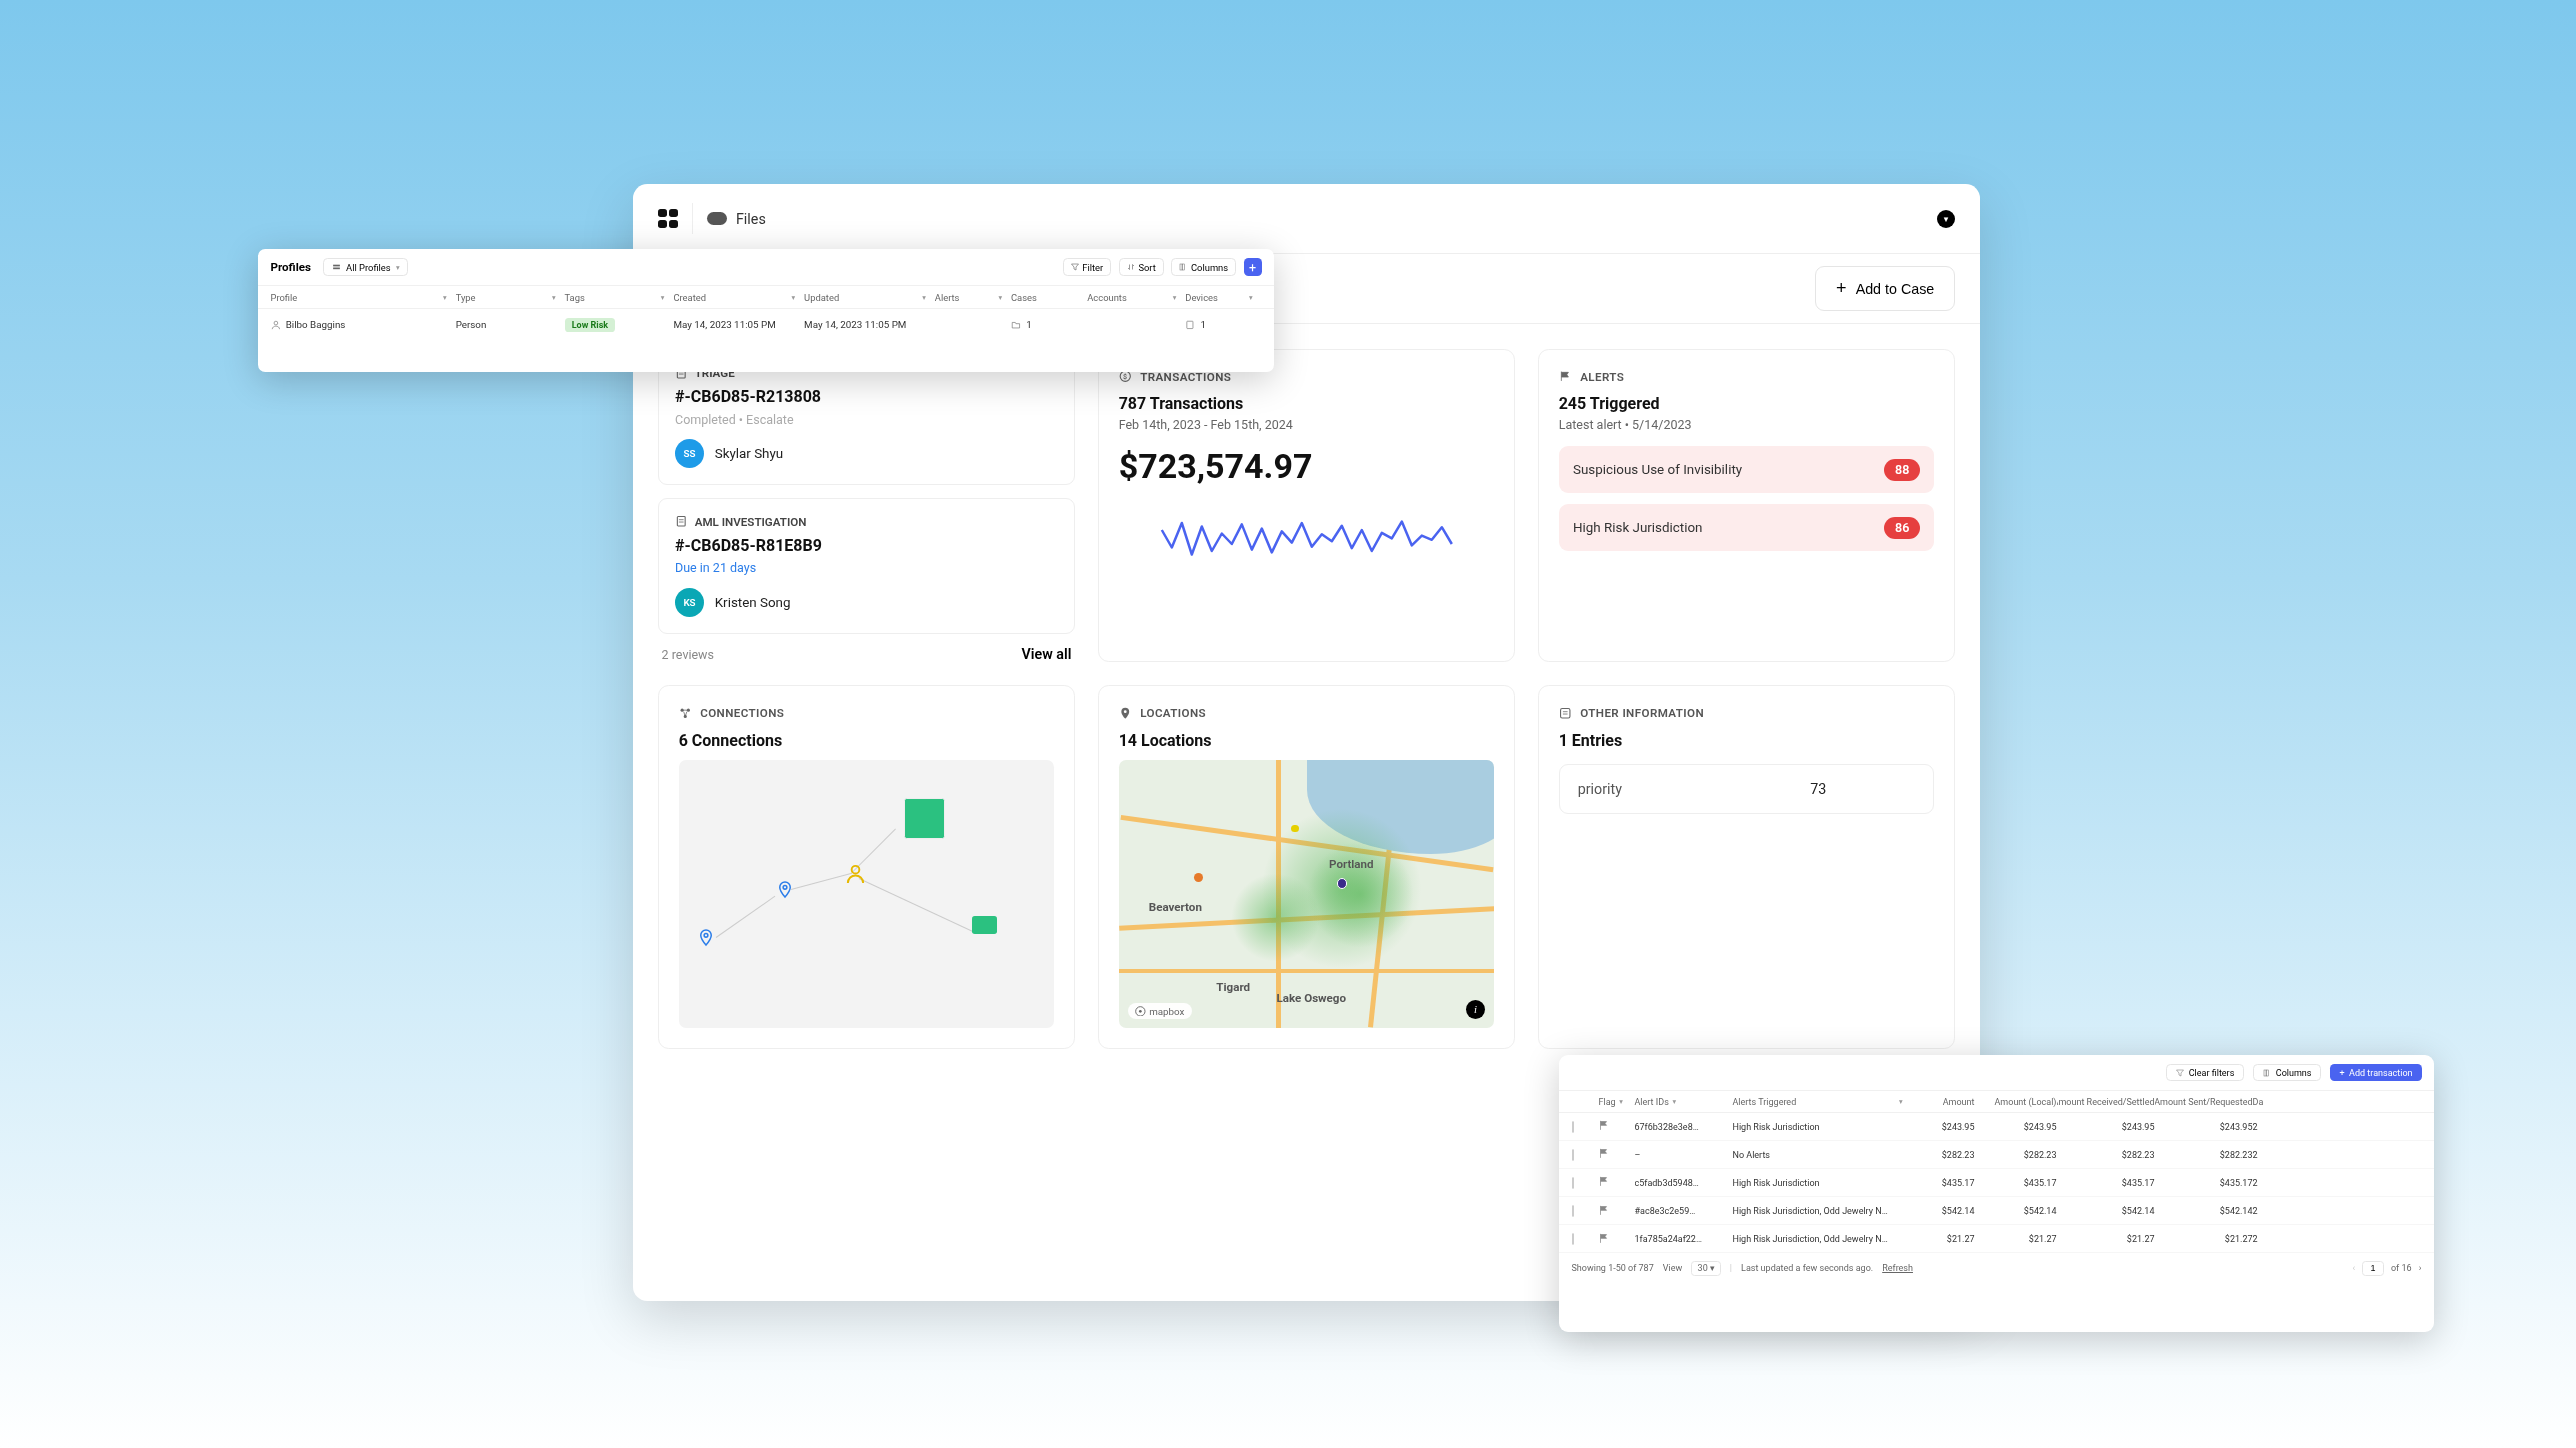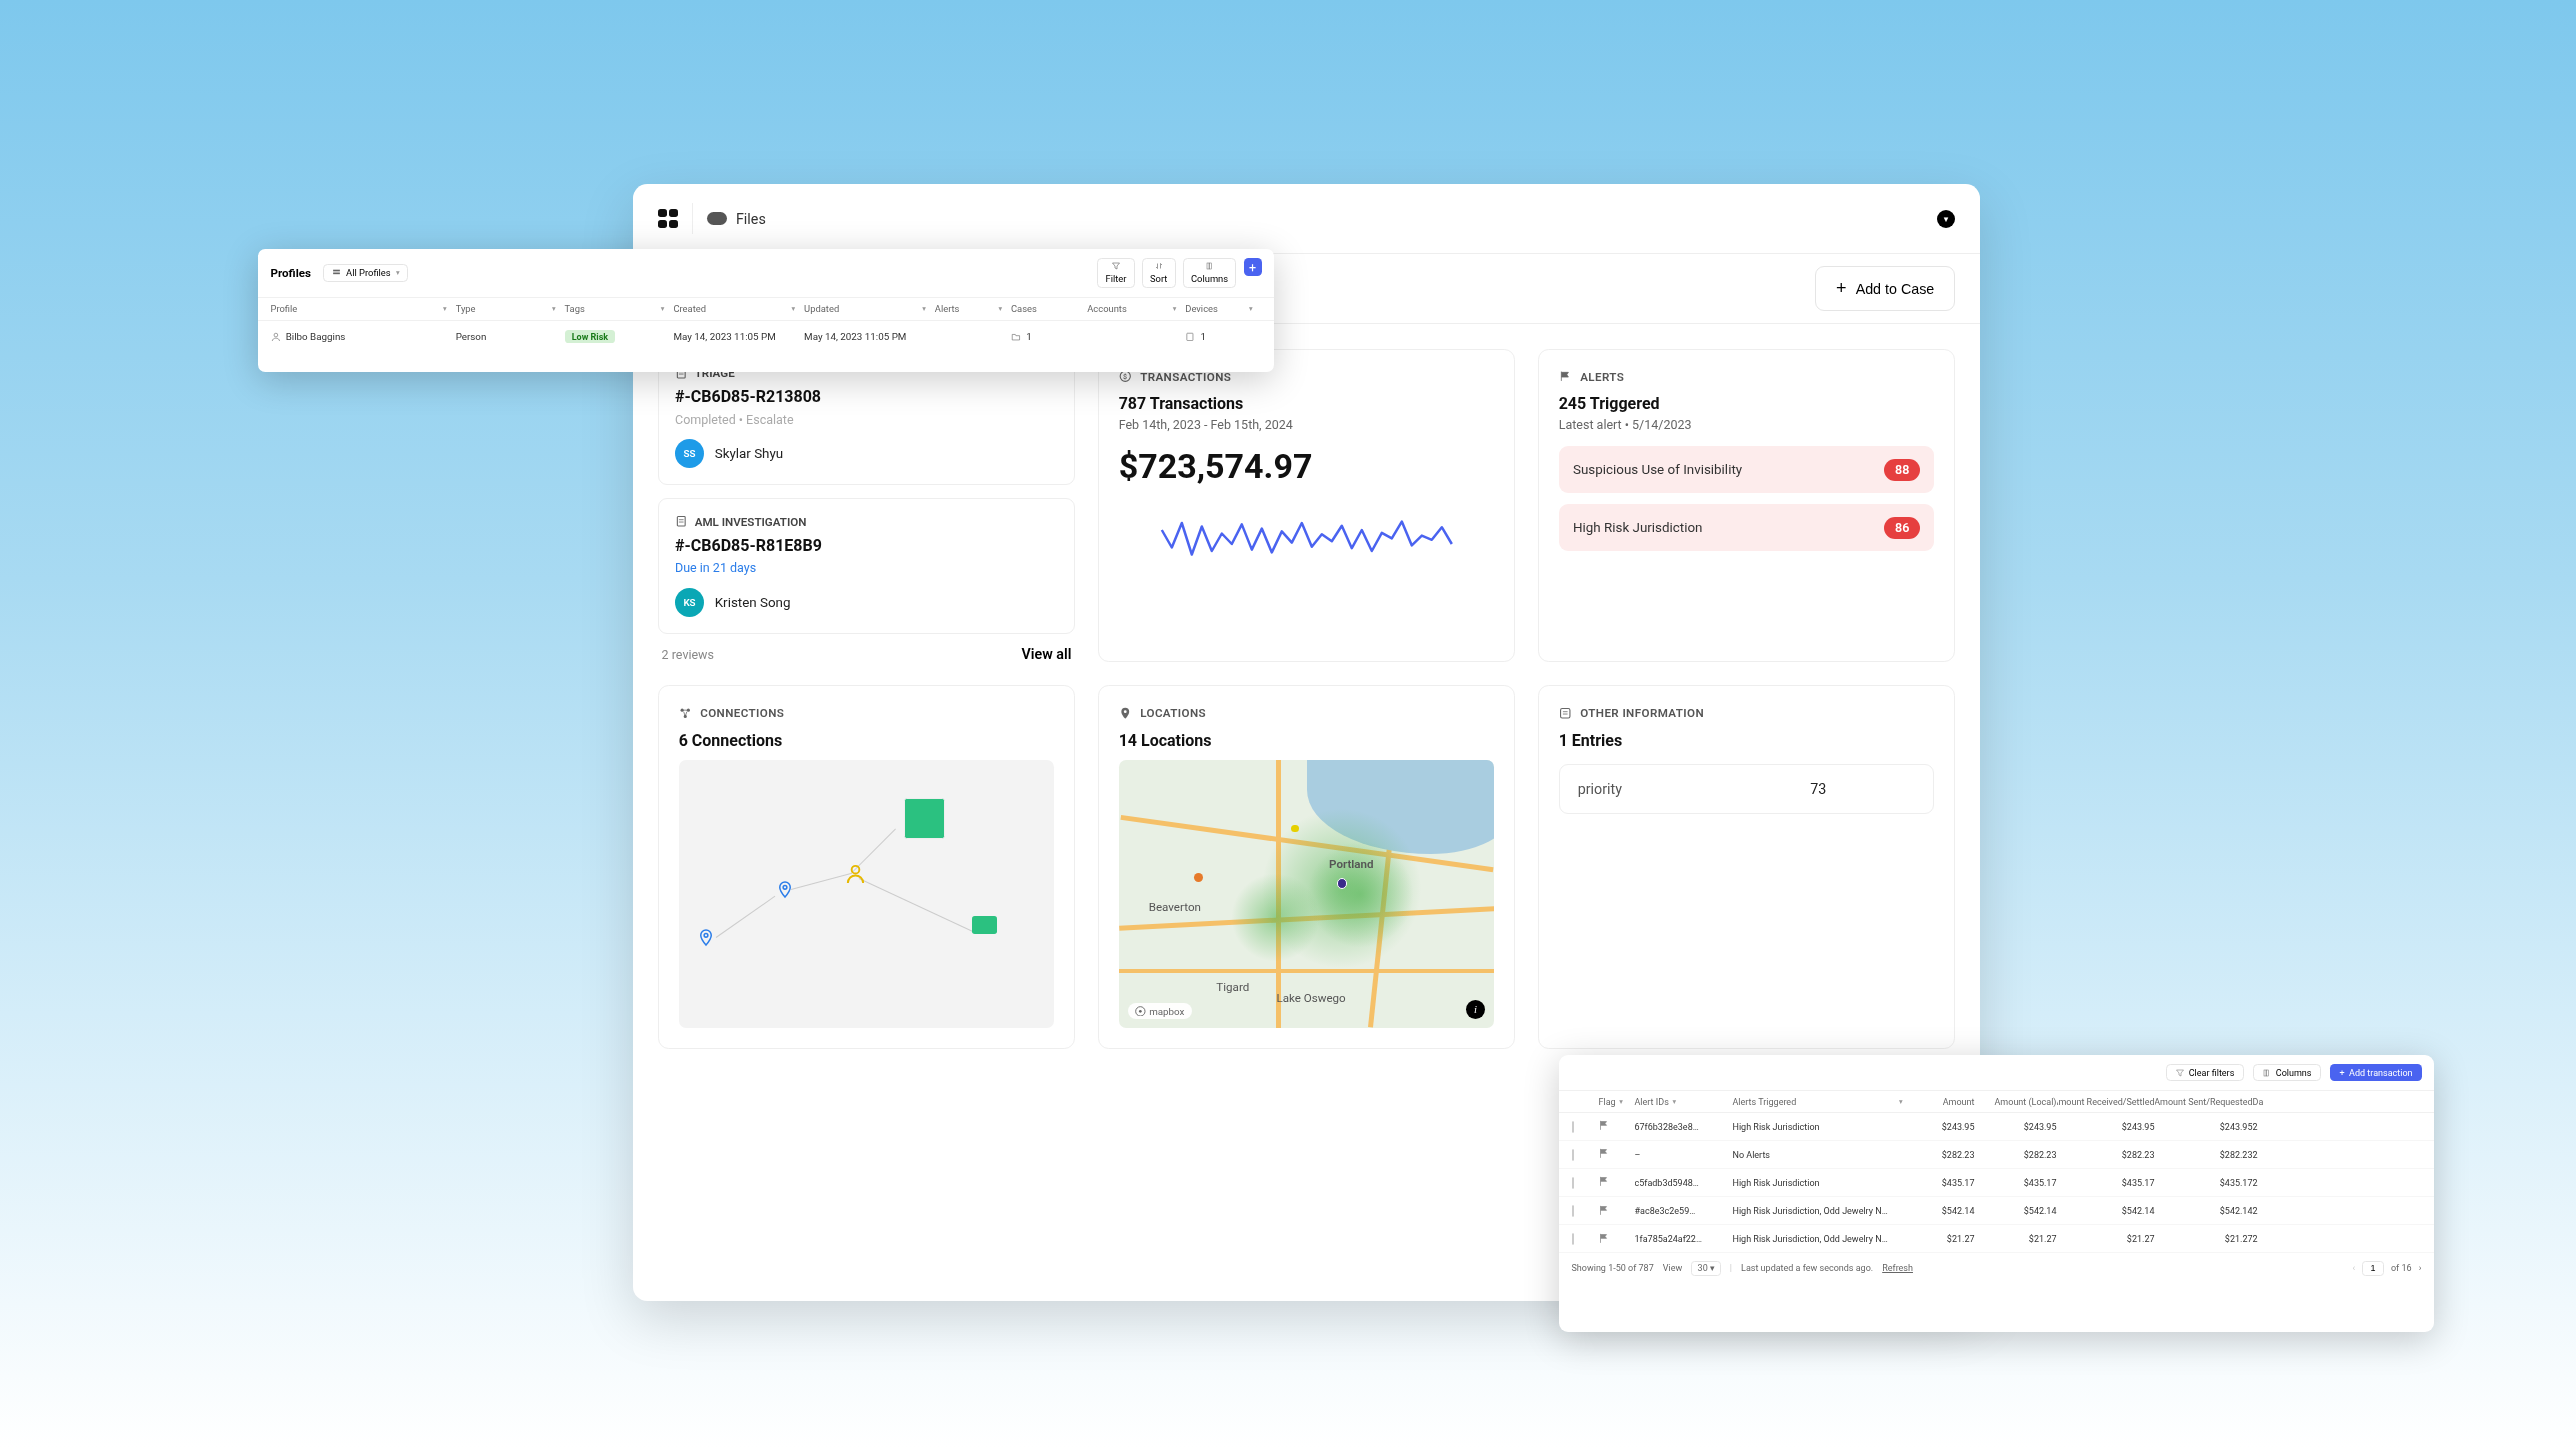--- a/index.html
+++ b/index.html
@@ -65,38 +65,38 @@
 .node { position: absolute; border-radius: 5.4px; display: flex; align-items: center; justify-content: center; }
 .node.person { width: 23px; height: 23px; background: transparent; left: 44%; top: 38%; }
 .node.card { width: 25px; height: 18px; background: #2bc180; left: 60%; top: 14%; border-radius: 2.7px; }
 .node.card2 { width: 25px; height: 18px; background: #2bc180; left: 78%; top: 58%; border-radius: 2.7px; }
 .node.pin { width: 18px; height: 23px; left: 26%; top: 44%; }
 .node.pin2 { width: 18px; height: 23px; left: 5%; top: 62%; }
 .conn-line { position: absolute; background: #ccc; height: 0.9px; transform-origin: left center; }
 .loc-map { width: 100%; height: 268px; border-radius: 7.2px; margin-top: 10.7px; position: relative; overflow: hidden; background: #e8f0e4; }
 .map-road { position: absolute; background: #f5c068; }
 .hotspot { position: absolute; border-radius: 50%; background: radial-gradient(circle, rgba(80,180,80,0.55) 0%, rgba(80,180,80,0) 70%); }
-.city-label { position: absolute; font-size: 11.6px; color: #555; font-weight: 400; }
+.city-label { position: absolute; font-size: 11.6px; color: #555; font-weight: 700; }
 .mapbox-badge { position: absolute; bottom: 9px; left: 9px; background: rgba(255,255,255,0.92); padding: 2.7px 7.2px; border-radius: 10.7px; font-size: 9.8px; color: #666; display:flex; align-items:center; gap:3.6px; }
 .map-info { position: absolute; bottom: 9px; right: 9px; width: 19.7px; height: 19.7px; background: #000; color: #fff; border-radius: 50%; display: flex; align-items: center; justify-content: center; font-size: 10.7px; font-style: italic; font-family: serif; }
 .info-entry { border: 0.9px solid #eee; border-radius: 9px; padding: 16px 18px; display: flex; justify-content: space-between; margin-top: 14.3px; }
 .info-key { font-size: 14.3px; color: #555; }
 .info-val { font-size: 14.3px; color: #222; padding-right: 89px;}
 
 
 .profiles-panel {
   position: absolute; left: 258px; top: 249px; width: 1016px; height: 123px;
   background: #fff; border-radius: 7.2px; box-shadow: 0 7.2px 36px rgba(0,0,0,0.2);
   font-size: 10.7px; overflow: hidden;
 }
 .pp-top { display: flex; align-items: center; padding: 9px 12.5px; gap: 12.5px; border-bottom: 0.9px solid #f0f0f0; }
 .pp-title { font-weight: 700; font-size: 11.6px; }
 .pp-dd { border: 0.9px solid #e5e5e5; border-radius: 4.5px; padding: 2.7px 7.2px; font-size: 9.4px; display: flex; align-items: center; gap: 5.4px; cursor: pointer; }
 .pp-tools { margin-left: auto; display: flex; gap: 7.2px; }
-.pp-tool { border: 0.9px solid #e5e5e5; border-radius: 4.5px; padding: 2.7px 7.2px; font-size: 9.4px; display: flex; align-items: center; gap: 3.6px; cursor: pointer; flex-direction: column; }
+.pp-tool { border: 0.9px solid #e5e5e5; border-radius: 4.5px; padding: 2.7px 7.2px; font-size: 9.4px; display: flex; align-items: center; gap: 3.6px; cursor: pointer; }
 .pp-plus { width: 18px; height: 18px; background: #4a63f0; border-radius: 4.5px; display: flex; align-items: center; justify-content: center; color: #fff; font-size: 12.5px; cursor: pointer; }
 .pp-cols { display: grid; grid-template-columns: 1.7fr 1fr 1fr 1.2fr 1.2fr 0.7fr 0.7fr 0.9fr 0.7fr; padding: 5.4px 12.5px; font-size: 9.4px; color: #666; border-bottom: 0.9px solid #f0f0f0; }
 .pp-col { display: flex; align-items: center; justify-content: space-between; padding-right: 9px; }
 .chev { font-size: 7.2px; color: #999; }
 .pp-row { display: grid; grid-template-columns: 1.7fr 1fr 1fr 1.2fr 1.2fr 0.7fr 0.7fr 0.9fr 0.7fr; padding: 9px 12.5px; font-size: 9.8px; color: #333; align-items: center; }
 .tag-low { background: #d4f0d4; color: #1a7a1a; padding: 1.8px 7.2px; border-radius: 3.6px; font-size: 9px; display: inline-block; font-weight: bold; }
 .cell-ic { display: flex; align-items: center; gap: 5.4px; }
 
 
 .tx-panel {

